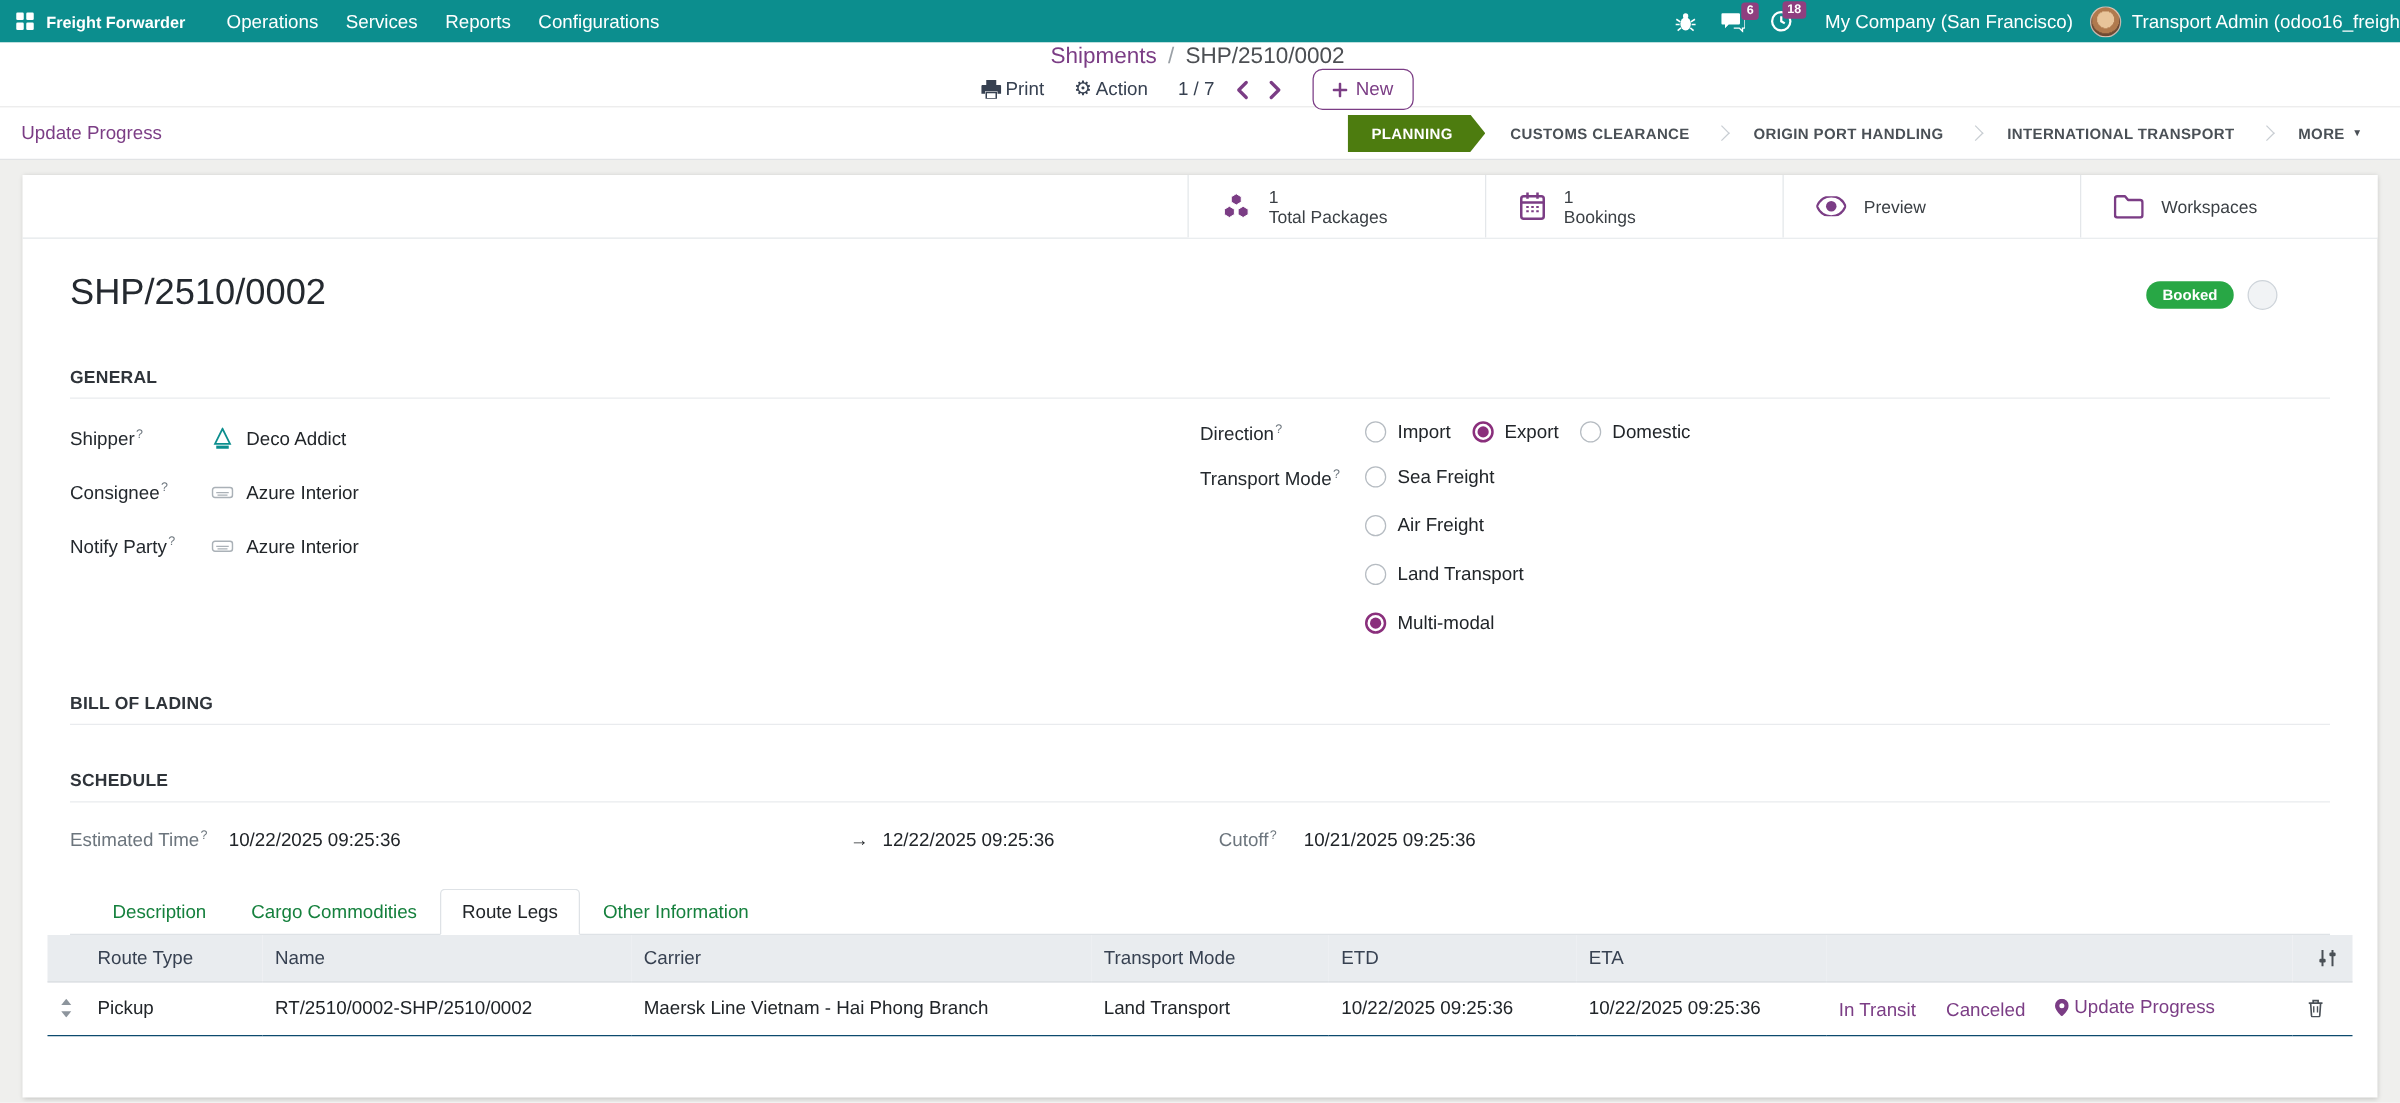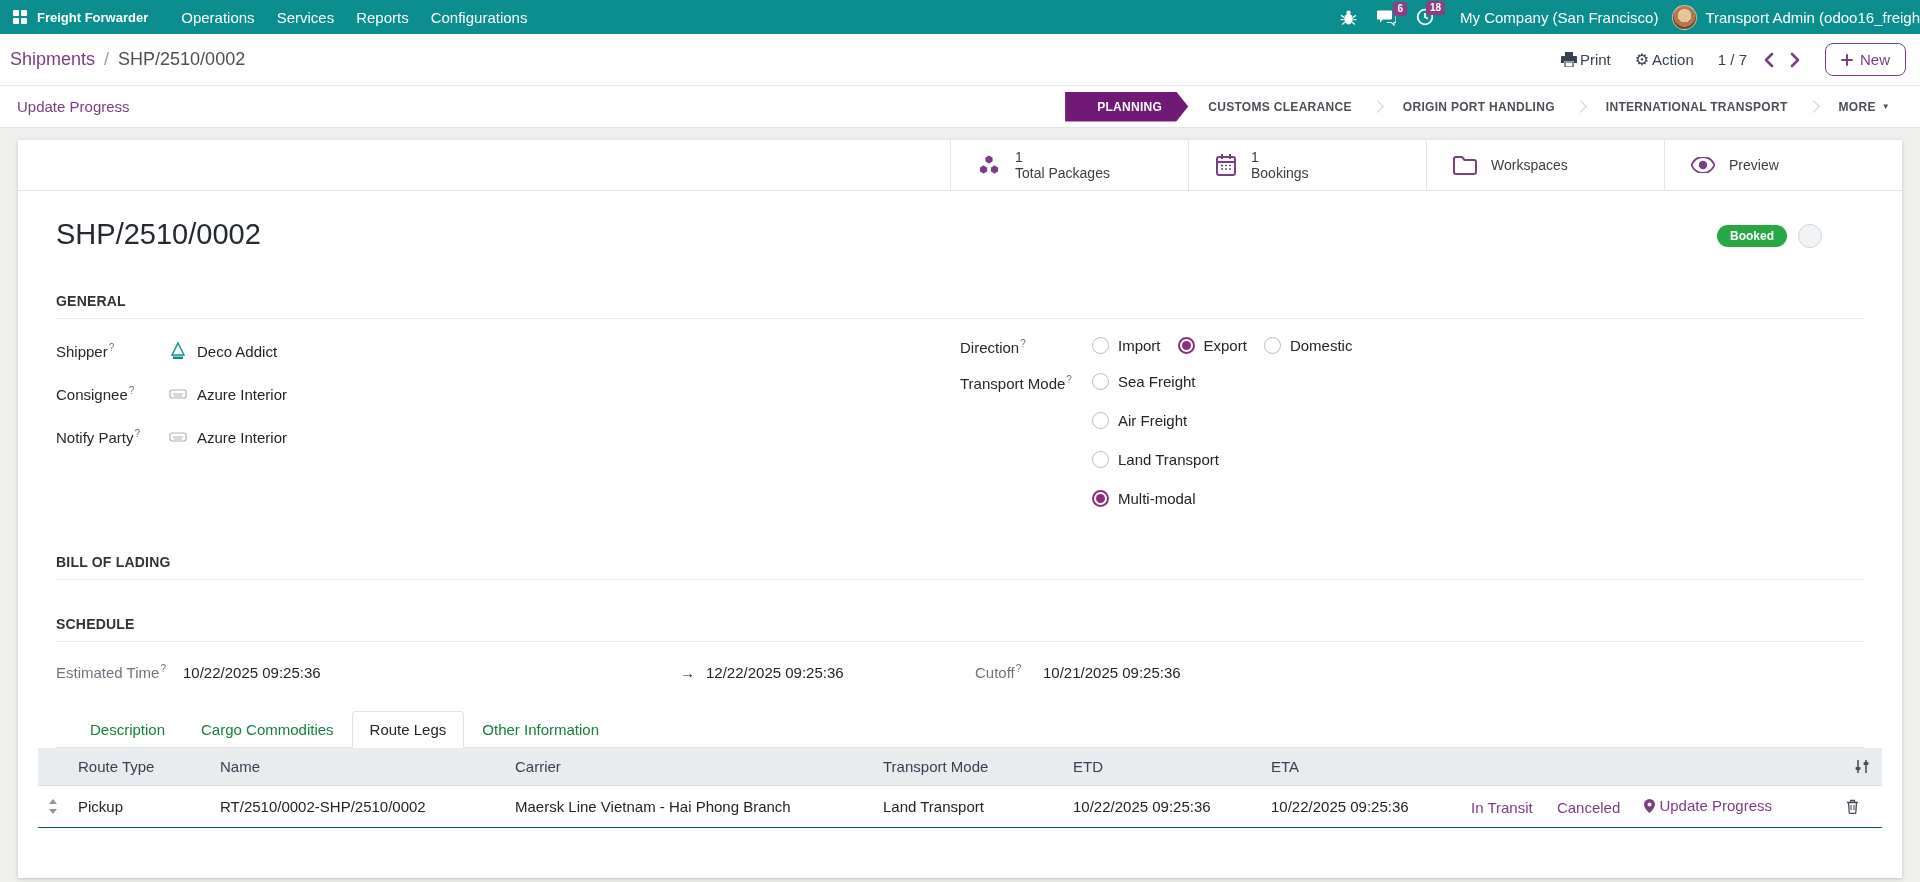--- a/index.html
+++ b/index.html
@@ -22,41 +22,41 @@
   .nav-badge { position:absolute; top:-7px; right:-11px; background:#8f3f7f; color:#fff;
     font-size:10px; font-weight:700; line-height:1; padding:2px 4px; border-radius:3px; }
   .nav-company { font-size:15px; margin:0 14px 0 16px; cursor:pointer; }
   .nav-user { display:flex; align-items:center; gap:8px; font-size:15px; cursor:pointer; overflow:hidden; }
   .avatar { width:25px; height:25px; border-radius:50%; flex:0 0 auto;
     background:radial-gradient(circle at 50% 42%, #e8c49a 0 38%, #b07a4e 39% 62%, #6e4a33 63%);
     border:1px solid rgba(255,255,255,.6); }
 
   
   .control-panel { height:52px; background:#fff; display:flex; align-items:center;
-    justify-content:space-between; padding:0 14px 0 10px; border-bottom:1px solid #e8e8e8; }
+    justify-content:space-between; padding:0 14px 0 10px; border-bottom:1px solid #e8e8e8;flex-direction:column; }
   .breadcrumb { font-size:18px; color:#4c4f53; display:flex; gap:9px; align-items:center; }
   .bc-link { color:#7b3d85; cursor:pointer; }
   .bc-sep { color:#9aa0a6; }
   .cp-right { display:flex; align-items:center; gap:24px; }
   .cp-btn { display:flex; align-items:center; gap:3px; font-size:15px; color:#374151; cursor:pointer; }
   .cp-btn svg { display:block; }
   .pager { display:flex; align-items:center; gap:16px; font-size:15px; color:#374151; }
   .pager-arrow { cursor:pointer; display:flex; }
   .btn-new { display:flex; align-items:center; gap:7px; border:1px solid #7b3d85; color:#7b3d85;
     background:#fff; font-size:15px; font-weight:500; padding:7px 15px; border-radius:8px; cursor:pointer; }
 
   
   .statusbar { height:42px; background:#fff; border-bottom:1px solid #e1e3e5;
     display:flex; align-items:center; justify-content:space-between; padding-left:17px; }
   .btn-update { background:none; border:none; color:#7b3d85; font-size:15px; cursor:pointer;
     font-family:inherit; }
   .stages { display:flex; align-items:center; height:100%; padding-right:10px; }
   .stage { font-size:12px; font-weight:700; letter-spacing:.3px; color:#4a5056; padding:0 20px;
     height:30px; display:flex; align-items:center; cursor:pointer; white-space:nowrap; }
-  .stage.active { background:#701a75; color:#fff; padding:0 26px 0 32px;
+  .stage.active { background:#4d7c0f; color:#fff; padding:0 26px 0 19px;
     clip-path:polygon(0 0, calc(100% - 12px) 0, 100% 50%, calc(100% - 12px) 100%, 0 100%); }
   .stage-sep { width:9px; height:9px; border-top:1px solid #c9ced3; border-right:1px solid #c9ced3;
     transform:rotate(45deg); margin:0 1px; flex:0 0 auto; }
   .stage-more { display:flex; align-items:center; gap:6px; }
   .caret { font-size:8px; color:#4a5056; }
 
   
   .content { padding:12px 18px 0; }
   .sheet { background:#fff; box-shadow:0 1px 4px rgba(0,0,0,.18); min-height:738px;
     padding:0 38px 10px; }
@@ -257,37 +257,37 @@
               <path d="M6 12.5h2M10 12.5h2M14 12.5h2M6 16h2M10 16h2M14 16h2" stroke-width="1.6"></path>
             </svg>
         </span>
         <span class="stat-txt">
             <b>1</b>
             <span class="l2">Bookings</span>
           </span>
       </button>
       <button class="stat-btn">
         <span class="sicon">
-          <svg width="24" height="20" viewBox="0 0 24 20" fill="none" stroke="#7b3d85" stroke-width="2">
-              <path d="M1 4a2 2 0 012-2h6l2.5 3H21a2 2 0 012 2v10a2 2 0 01-2 2H3a2 2 0 01-2-2V4z" stroke-linejoin="round"></path>
-            </svg>
-        </span>
-        <span class="stat-txt">
-            <span class="l2">Workspaces</span>
-          </span>
-      </button>
-      <button class="stat-btn">
-        <span class="sicon">
           <svg width="24" height="16" viewBox="0 0 24 16">
               <path d="M12 0C7 0 2.7 3.1.5 8 2.7 12.9 7 16 12 16s9.3-3.1 11.5-8C21.3 3.1 17 0 12 0z" fill="none" stroke="#7b3d85" stroke-width="1.8"></path>
               <circle cx="12" cy="8" r="4.2" fill="#7b3d85"></circle>
             </svg>
         </span>
         <span class="stat-txt">
             <span class="l2">Preview</span>
+          </span>
+      </button>
+      <button class="stat-btn">
+        <span class="sicon">
+          <svg width="24" height="20" viewBox="0 0 24 20" fill="none" stroke="#7b3d85" stroke-width="2">
+              <path d="M1 4a2 2 0 012-2h6l2.5 3H21a2 2 0 012 2v10a2 2 0 01-2 2H3a2 2 0 01-2-2V4z" stroke-linejoin="round"></path>
+            </svg>
+        </span>
+        <span class="stat-txt">
+            <span class="l2">Workspaces</span>
           </span>
       </button>
     </div>
 
     <div class="title-row">
       <h1 class="record-title">SHP/2510/0002</h1>
       <div class="badge-area">
         <span class="badge-booked">Booked</span>
         <span class="state-circle"></span>
       </div>

